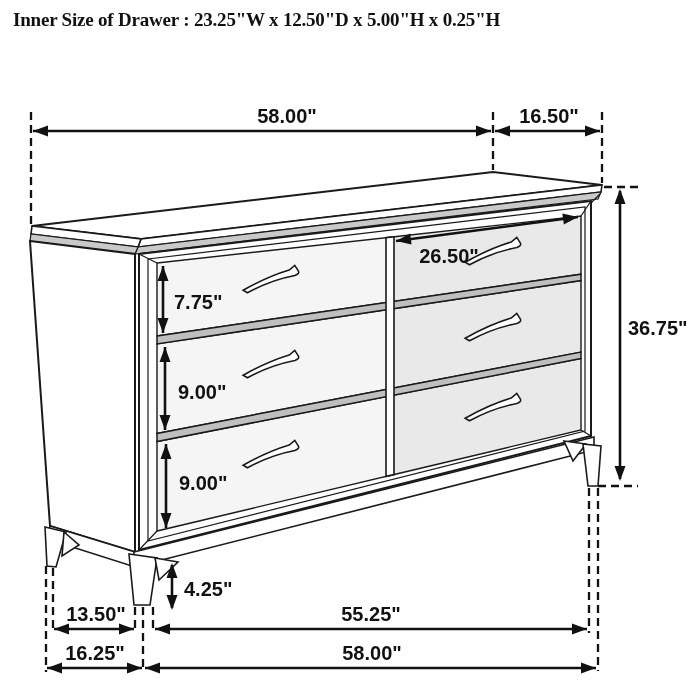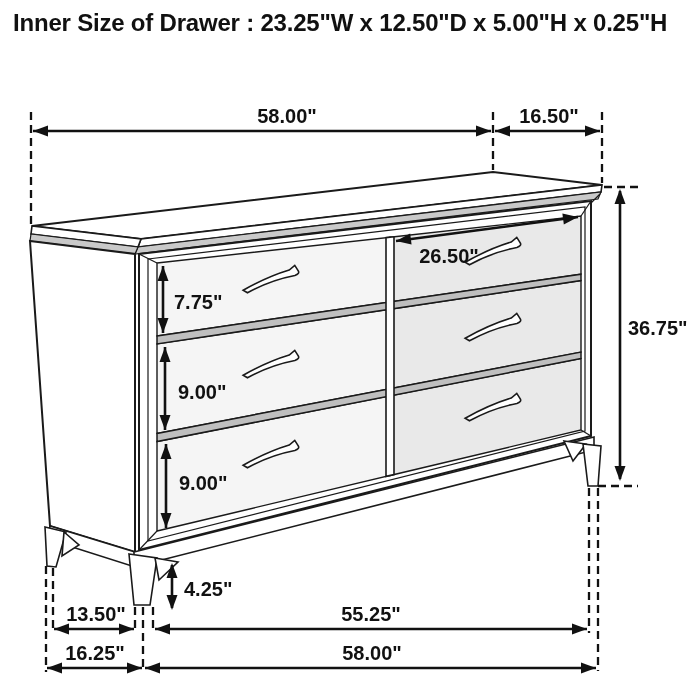--- a/index.html
+++ b/index.html
@@ -1,20 +1,20 @@
 <!DOCTYPE html>
 <html><head>
 <meta charset="utf-8">
 <style>
   html,body{margin:0;padding:0;background:#ffffff;}
   #stage{position:relative;width:700px;height:700px;background:#ffffff;overflow:hidden;
          font-family:"Liberation Sans", sans-serif;}
   #page-title{position:absolute;left:13px;top:9px;width:670px;
 _              font-size:19.5px;font-weight:bold;color:#111;letter-spacing:-0.2px;}
-  #page-title{font-size:24px;font-weight:bold;color:#111;}
+  #page-title{font-size:19px;font-weight:bold;color:#111;font-family:Liberation Serif, serif;}
   svg{position:absolute;left:0;top:0;}
   .face{fill:#ffffff;stroke:#1a1a1a;stroke-width:2;}
   .faceL{fill:#f5f5f5;stroke:#1a1a1a;stroke-width:1.4;}
   .faceR{fill:#e9e9e9;stroke:#1a1a1a;stroke-width:1.4;}
   .rail{fill:#bfbfbf;stroke:#1a1a1a;stroke-width:1.5;}
   .bevel{fill:#c9c9c9;stroke:#1a1a1a;stroke-width:1.2;}
   .white{fill:#ffffff;stroke:#1a1a1a;stroke-width:1.6;}
   .wline{fill:none;stroke:#1a1a1a;stroke-width:1.2;}
   .shadow{fill:#8f8f8f;stroke:none;}
   .dim{fill:none;stroke:#111111;stroke-width:2.6;}

